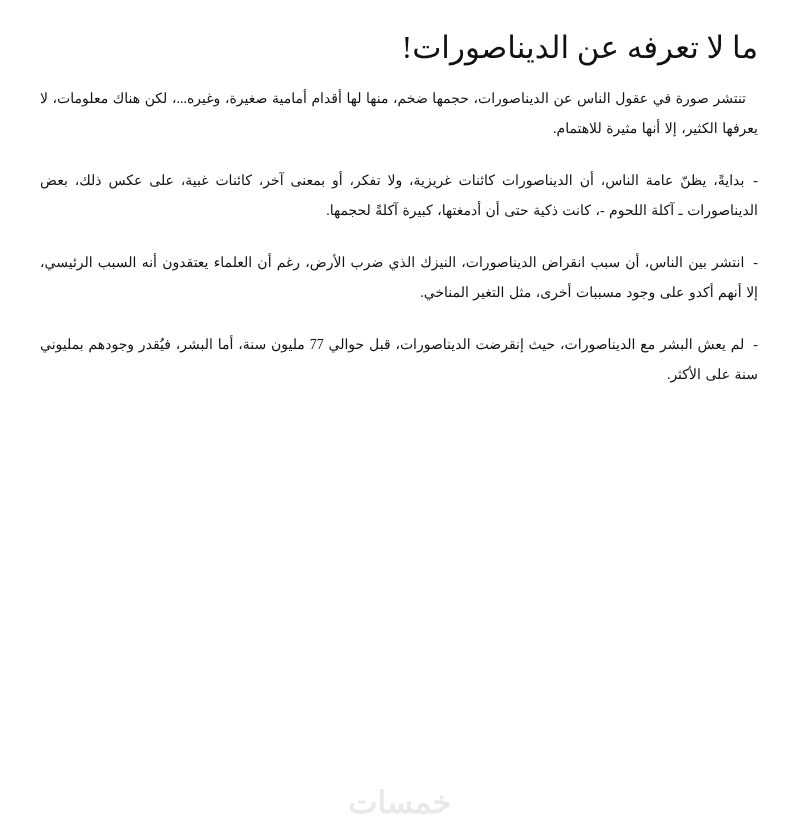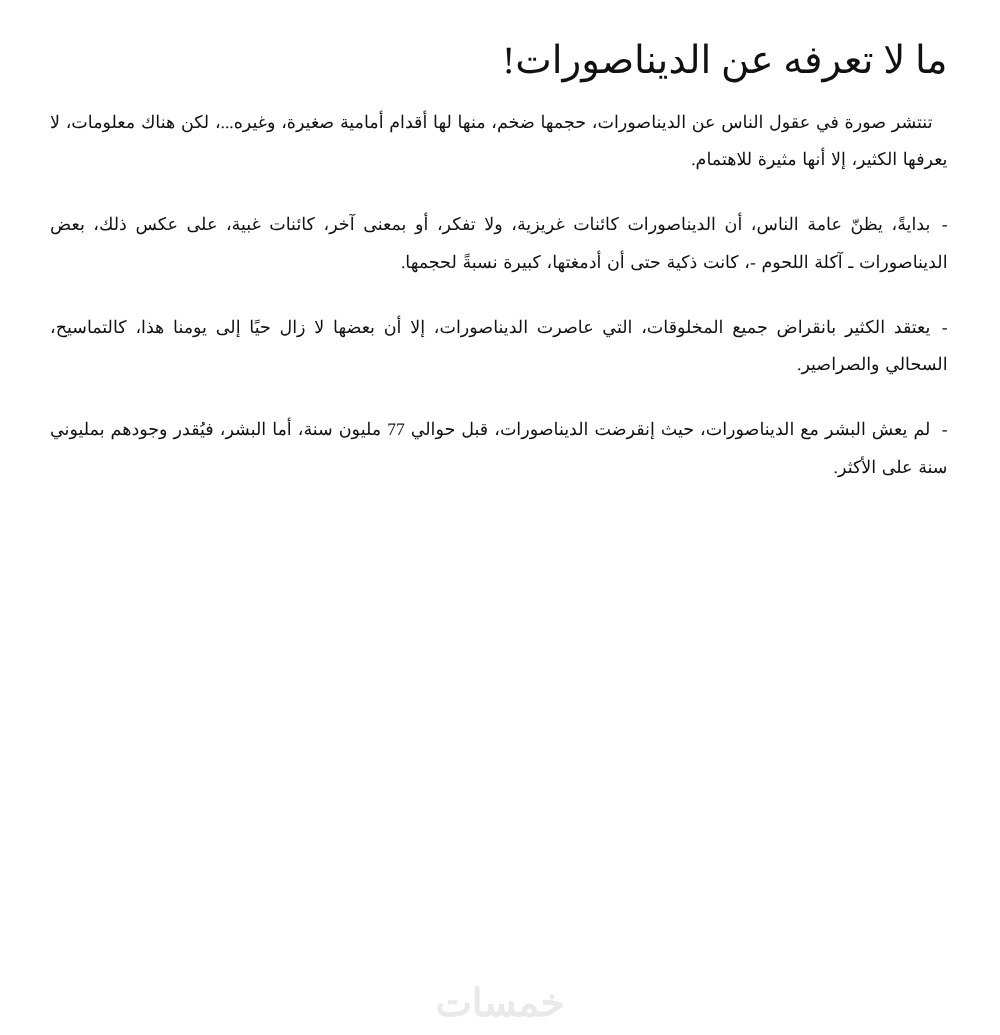--- a/index.html
+++ b/index.html
@@ -64,28 +64,28 @@
 
 <div class="page">
 
   <h1 class="doc-title">ما لا تعرفه عن الديناصورات!</h1>
 
   <p class="para indent">
     <span>تنتشر صورة في عقول الناس عن الديناصورات، حجمها ضخم، منها لها أقدام أمامية صغيرة، وغيره...، لكن هناك معلومات، لا يعرفها الكثير، إلا أنها مثيرة للاهتمام.</span>
   </p>
 
   <p class="para">
-    <span class="bullet">-</span><span>بدايةً، يظنّ عامة الناس، أن الديناصورات كائنات غريزية، ولا تفكر، أو بمعنى آخر، كائنات غبية، على عكس ذلك، بعض الديناصورات ـ آكلة اللحوم -، كانت ذكية حتى أن أدمغتها، كبيرة نسبةً لحجمها.</span>
+    <span class="bullet">-</span><span>بدايةً، يظنّ عامة الناس، أن الديناصورات كائنات غريزية، ولا تفكر، أو بمعنى آخر، كائنات غبية، على عكس ذلك، بعض الديناصورات ـ آكلة اللحوم -، كانت ذكية حتى أن أدمغتها، كبيرة آكلةً لحجمها.</span>
+  </p>
+
+  <p class="para">
+    <span class="bullet">-</span><span>انتشر بين الناس، أن سبب انقراض الديناصورات، النيزك الذي ضرب الأرض، رغم أن العلماء يعتقدون أنه السبب الرئيسي، إلا أنهم أكدو على وجود مسببات أخرى، مثل التغير المناخي.</span>
   </p>
 
 
-
-  <p class="para">
-    <span class="bullet">-</span><span>يعتقد الكثير بانقراض جميع المخلوقات، التي عاصرت الديناصورات، إلا أن بعضها لا زال حيًا إلى يومنا هذا، كالتماسيح، السحالي والصراصير.</span>
-  </p>
 
 
   <p class="para">
     <span class="bullet">-</span><span>لم يعش البشر مع الديناصورات، حيث إنقرضت الديناصورات، قبل حوالي 77 مليون سنة، أما البشر، فيُقدر وجودهم بمليوني سنة على الأكثر.</span>
   </p>
 
 
   <div class="watermark">خمسات</div>
 
 </div>

